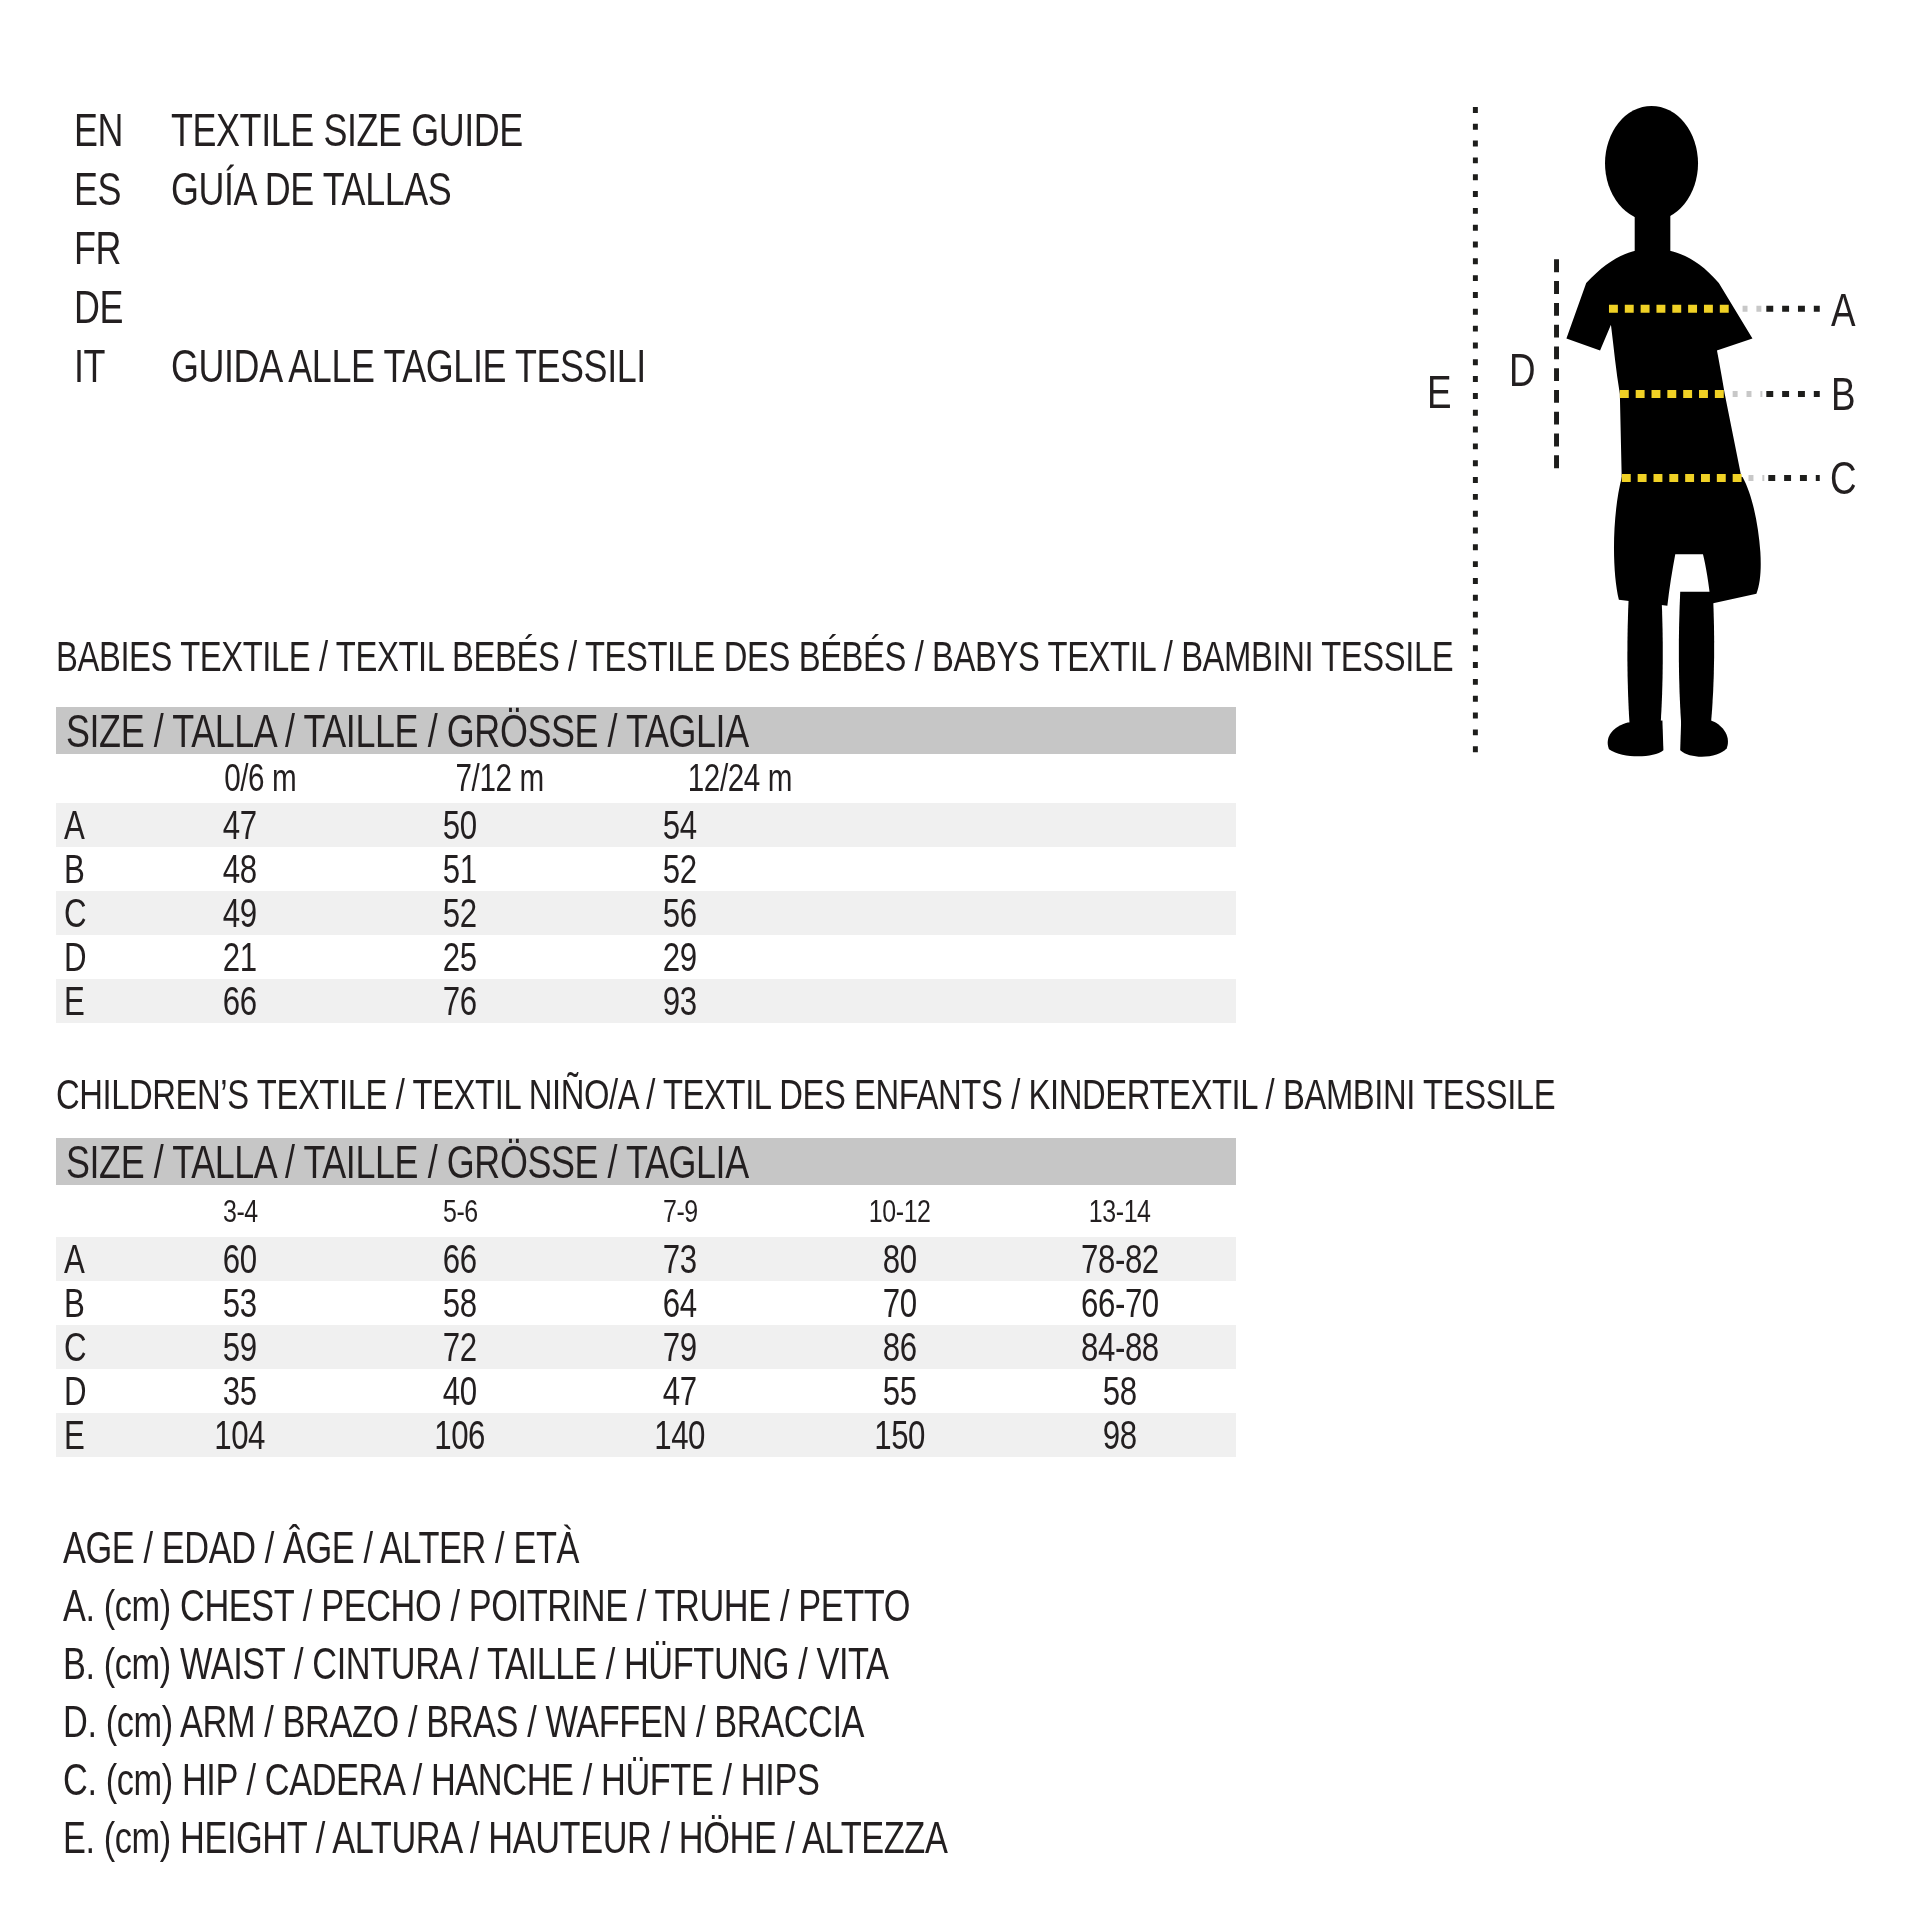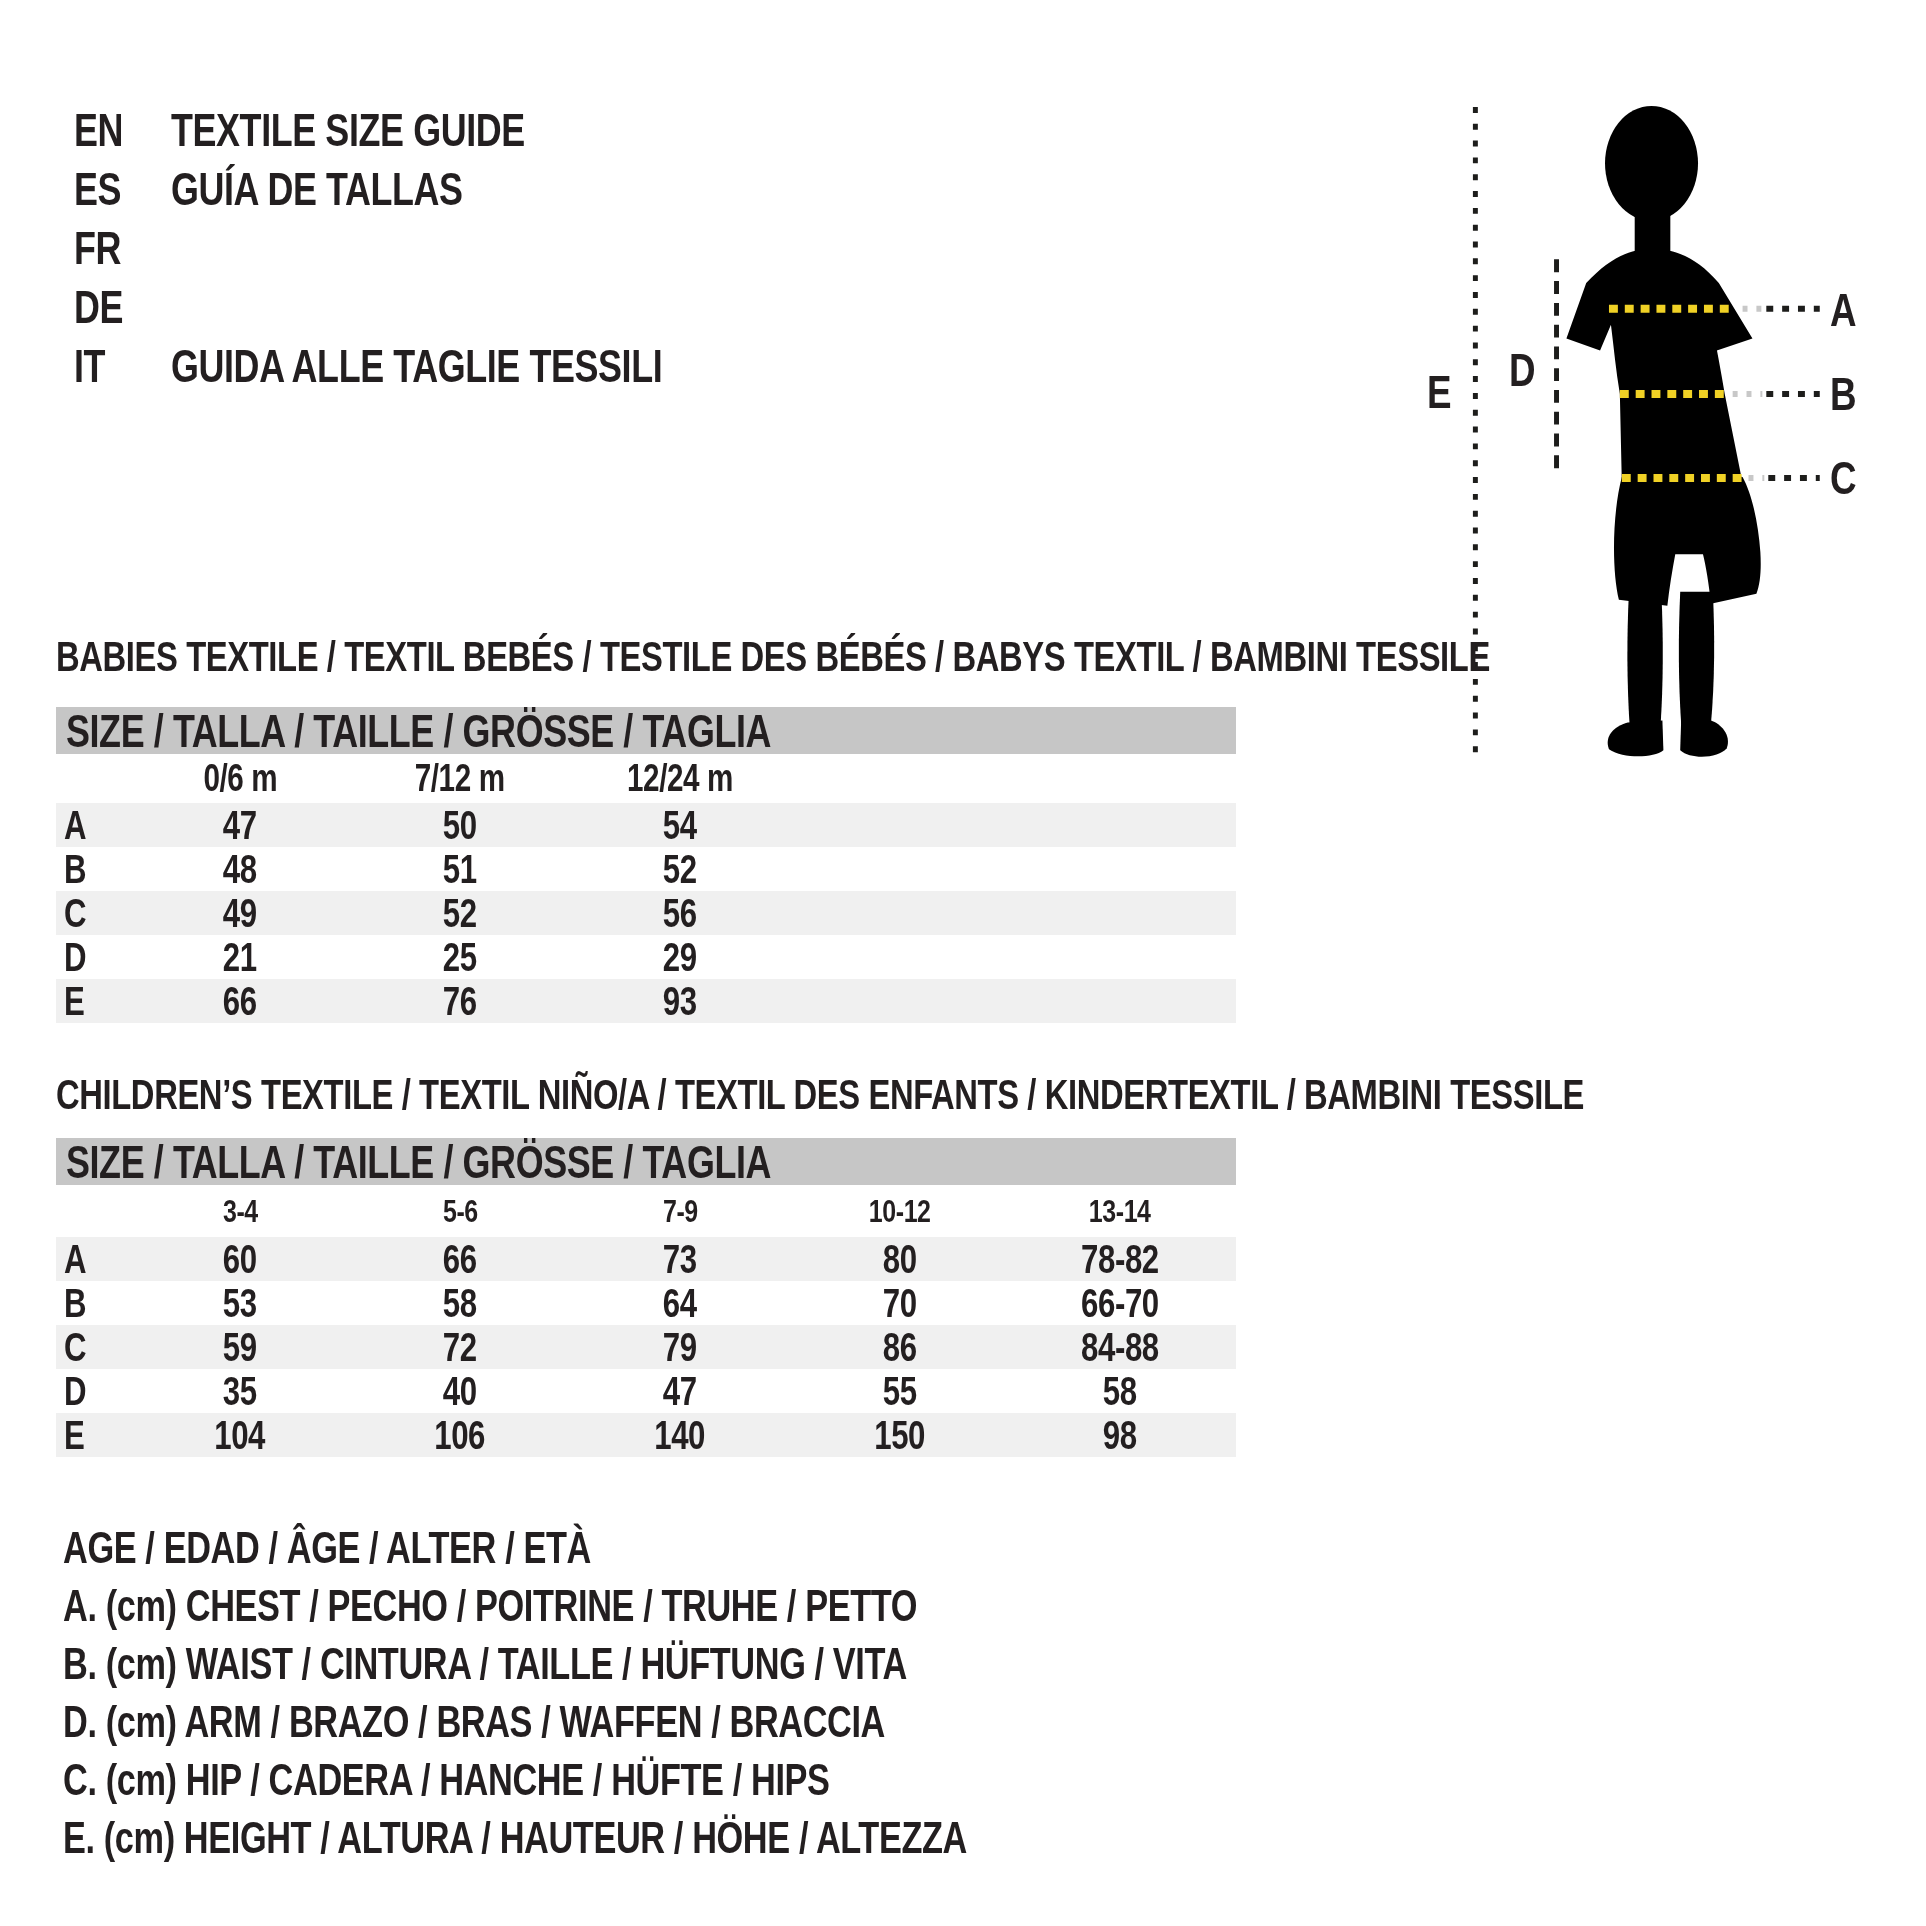--- a/index.html
+++ b/index.html
@@ -1,37 +1,37 @@
 <!DOCTYPE html>
 <html><head>
 <meta charset="utf-8">
 <style>
   html,body{margin:0;padding:0;background:#fff;}
   .canvas{
     position:relative;width:1927px;height:1927px;background:#ffffff;overflow:hidden;
-    font-family:"Liberation Sans","DejaVu Sans",sans-serif;color:#231f20;font-weight:700;
+    font-family:"Liberation Sans","DejaVu Sans",sans-serif;color:#231f20;font-weight:400;
   }
   .cx{display:inline-block;transform:scaleX(.78);transform-origin:0 50%;white-space:nowrap;letter-spacing:-0.5px;}
   .cxc{display:inline-block;transform:scaleX(.78);transform-origin:50% 50%;white-space:nowrap;letter-spacing:-0.5px;}
 
   
   .lang-header{position:absolute;left:74px;top:100px;}
   .lang-row{display:flex;align-items:center;height:59px;font-size:46px;}
   .lang-code{width:97px;}
 
   
   .section-title{position:absolute;left:56px;font-size:42px;line-height:42px;}
 
   
   .size-table{position:absolute;left:56px;width:1180px;}
   .size-bar{height:47px;background:#c6c6c6;display:flex;align-items:center;padding-left:10px;box-sizing:border-box;font-size:46px;}
   .grid{display:grid;align-items:center;}
   .g3{grid-template-columns:74px repeat(3,220px);}
   .g5{grid-template-columns:74px repeat(5,220px);}
-  .thead-b{height:49px;font-size:38px;}
+  .thead-b{height:49px;font-size:38px;gap:20px;}
   .thead-c{height:52px;font-size:32px;}
   .trow{height:44px;font-size:40px;}
   .shade{background:#f0f0f0;}
   .cell{text-align:center;}
   .rowlabel{padding-left:8px;text-align:left;}
 
   
   .legend{position:absolute;left:63px;top:1519px;font-size:44px;}
   .legend-line{height:58px;display:flex;align-items:center;}
 

